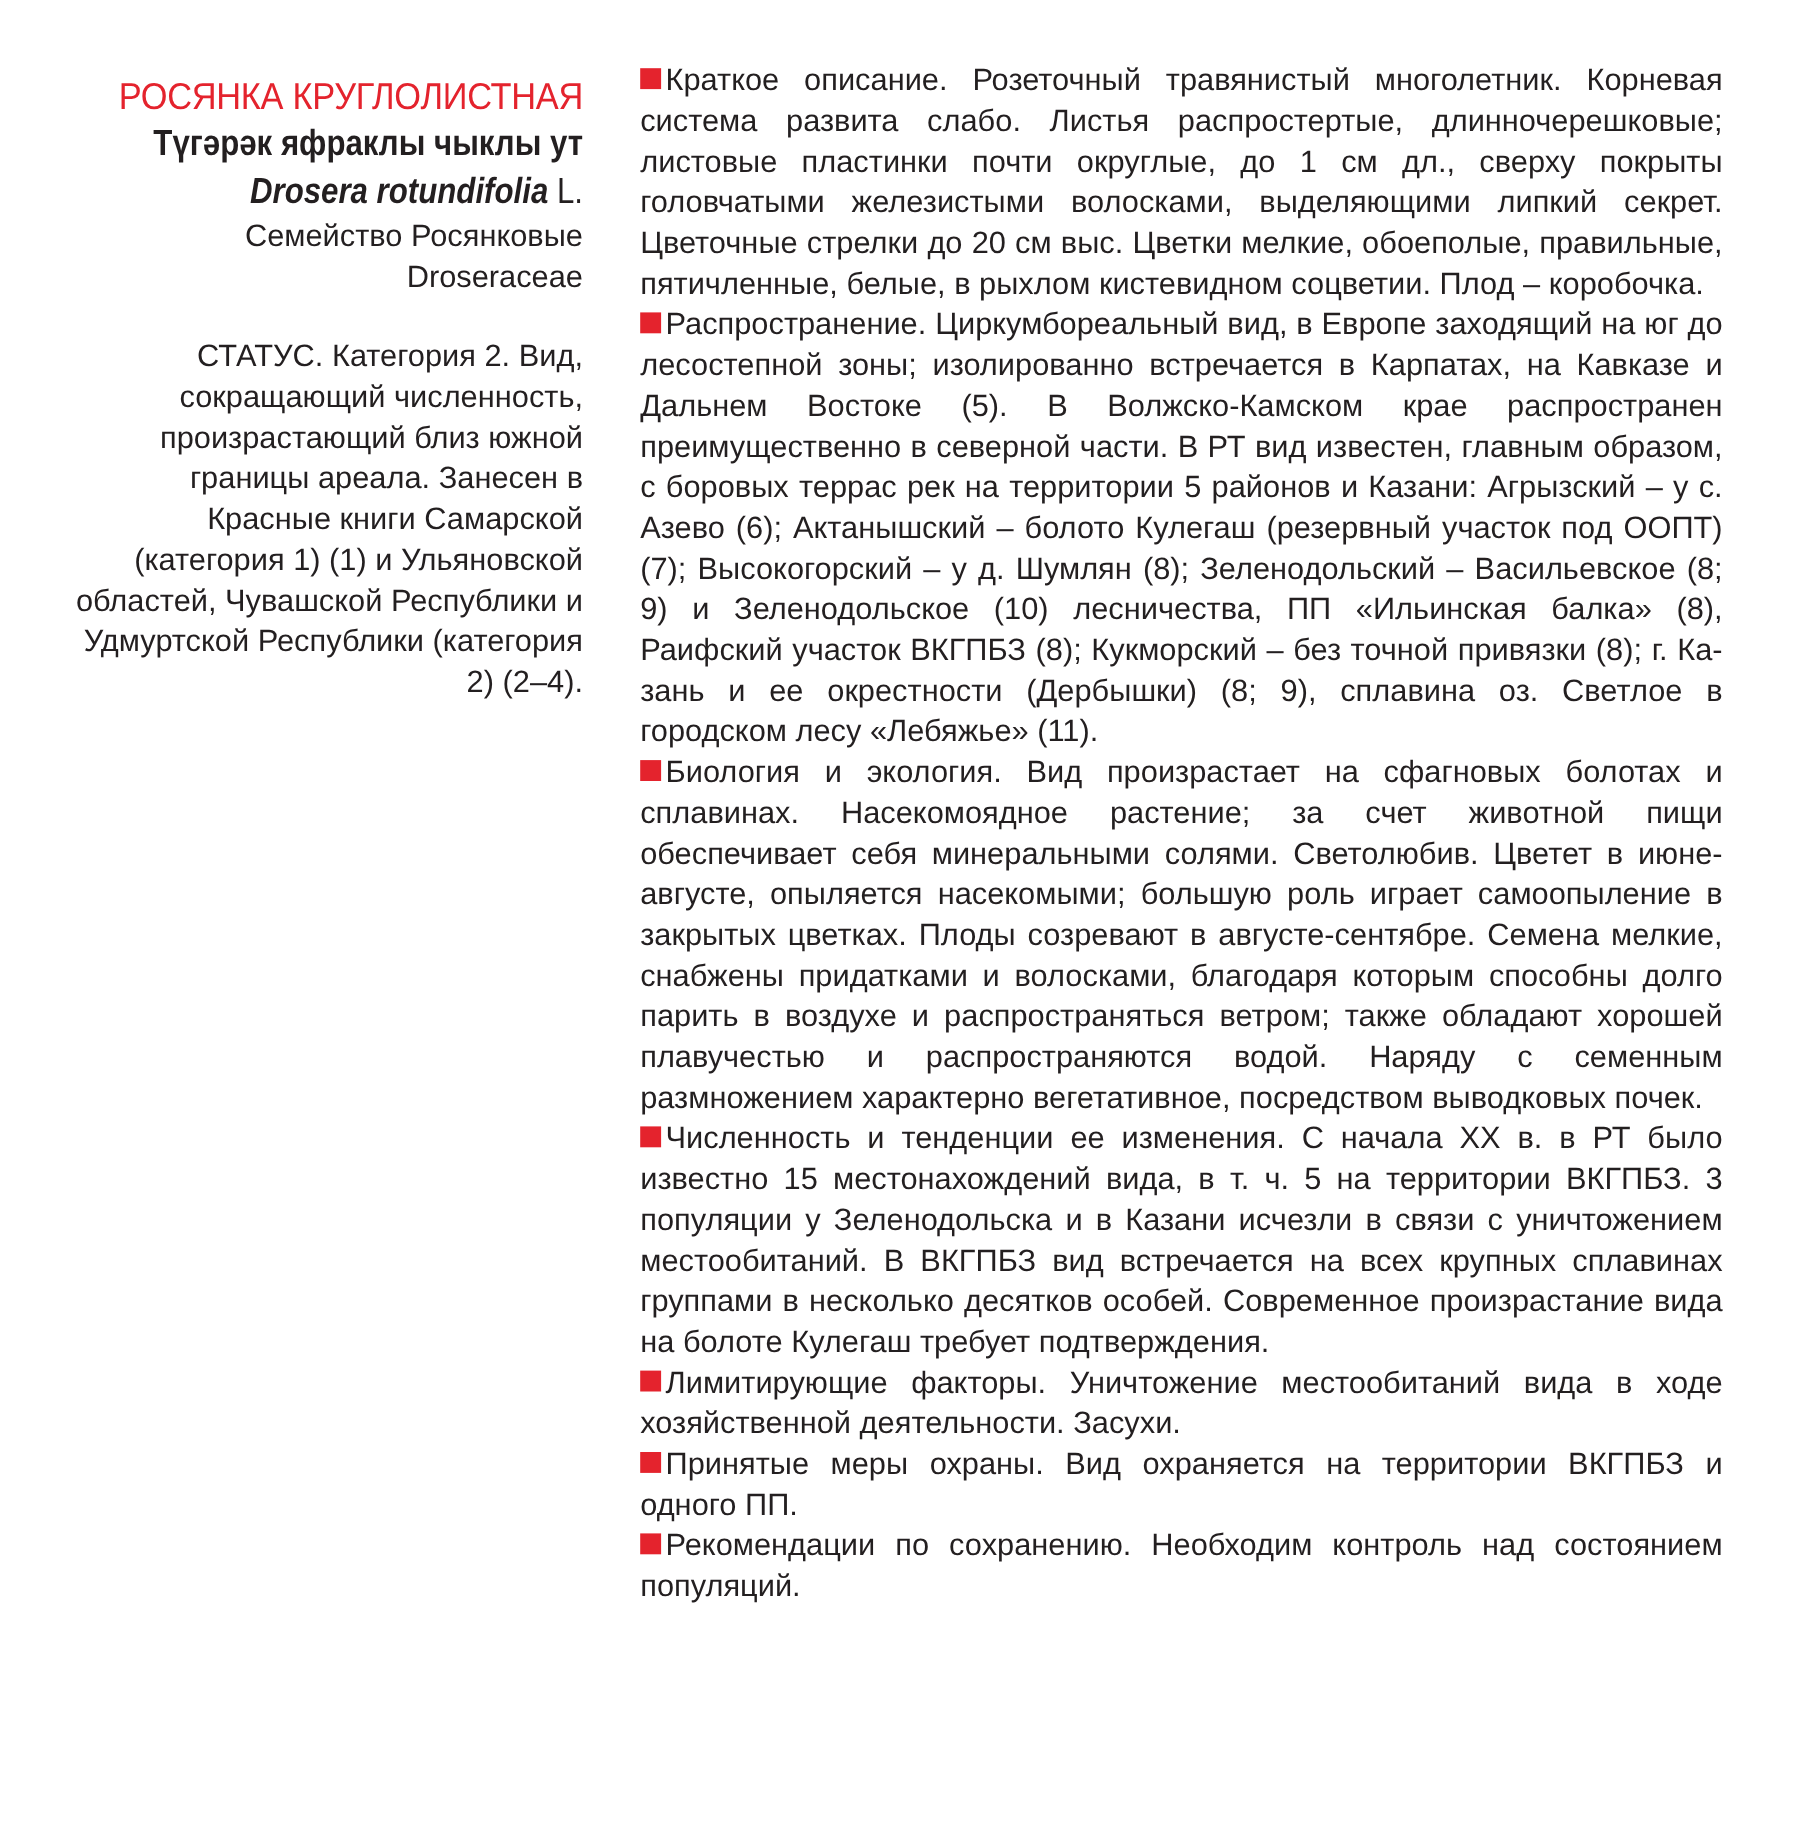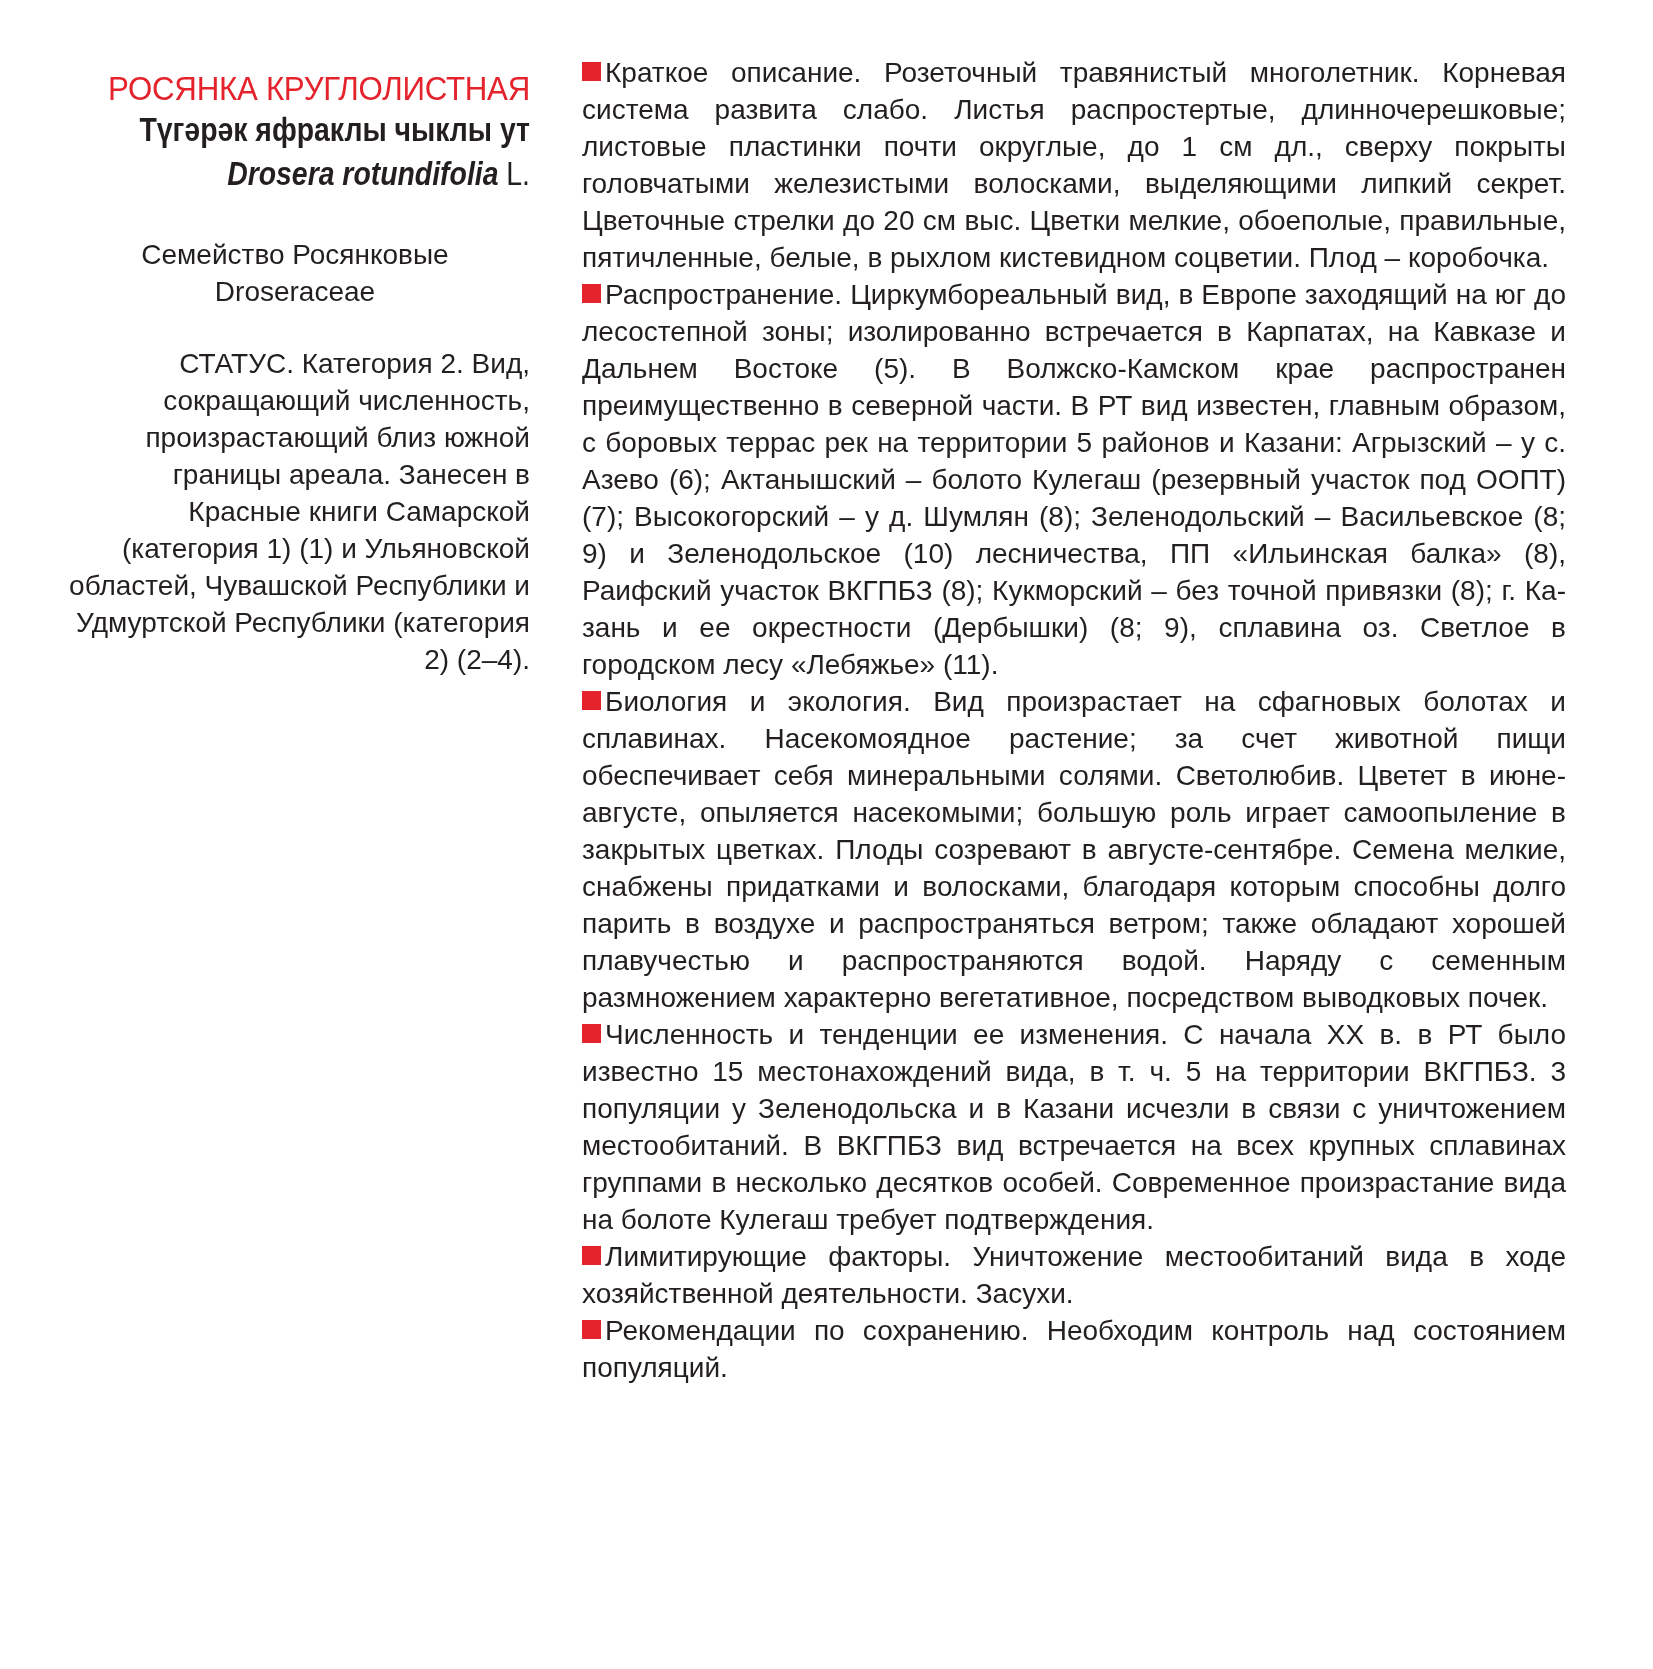--- a/index.html
+++ b/index.html
@@ -19,21 +19,21 @@
   .title-tt {
     font-size: 33px; line-height: 44px; font-weight: bold; margin: 0;
     transform: scaleX(0.86); transform-origin: right; white-space: nowrap;
   }
   .title-lat {
     font-size: 33px; line-height: 44px; font-weight: bold; margin: 0;
     transform: scaleX(0.86); transform-origin: right; white-space: nowrap;
   }
   .title-lat .latin { font-style: italic; }
   .title-lat .author { font-weight: normal; }
-  .family { margin-top: 40px; font-size: 28px; line-height: 37px; text-align: center; }
+  .family { font-size: 28px; line-height: 37px; }
   .status { margin-top: 35px; font-size: 28px; line-height: 37px; }
   .status .status-label { font-weight: normal; }
 
   .right-col {
     position: absolute; left: 582px; top: 54px; width: 984px;
     font-size: 28px; line-height: 37px; text-align: justify;
   }
   .section { margin: 0; hyphens: manual; }
   .bullet {
     display: inline-block; width: 19px; height: 19px; background: #e4232d;
@@ -69,15 +69,18 @@
   <p class="section">
     <span class="bullet"></span><span class="heading">Биология и экология.</span><span> Вид произрастает на сфагновых бо­лотах и сплавинах. Насекомоядное растение; за счет животной пищи обеспечивает себя минеральными солями. Светолюбив. Цветет в июне-августе, опыляется насекомыми; большую роль играет самоопыление в закрытых цветках. Плоды созрева­ют в августе-сентябре. Семена мелкие, снабжены придатка­ми и волосками, благодаря которым способны долго парить в воздухе и распространяться ветром; также обладают хорошей плавучестью и распространяются водой. Наряду с семенным размножением характерно вегетативное, посредством выводковых почек.</span>
   </p>
   <p class="section">
     <span class="bullet"></span><span class="heading">Численность и тенденции ее изменения.</span><span> С начала XX в. в РТ было известно 15 местонахождений вида, в т. ч. 5 на территории ВКГПБЗ. 3 популяции у Зеленодольска и в Казани исчезли в свя­зи с уничтожением местообитаний. В ВКГПБЗ вид встречается на всех крупных сплавинах группами в несколько десятков особей. Современное произрастание вида на болоте Кулегаш требует под­тверждения.</span>
   </p>
   <p class="section">
     <span class="bullet"></span><span class="heading">Лимитирующие факторы</span><span>. Уничтожение местообитаний вида в ходе хозяйственной деятельности. Засухи.</span>
   </p>
   <p class="section">
+    <span class="bullet"></span><span class="heading">Принятые меры охраны.</span><span> Вид охраняется на территории ВКГПБЗ и одного ПП.</span>
+  </p>
+  <p class="section">
     <span class="bullet"></span><span class="heading">Рекомендации по сохранению.</span><span> Необходим контроль  над со­стоянием популяций.</span>
   </p>
 </div>
 
 </body></html>

